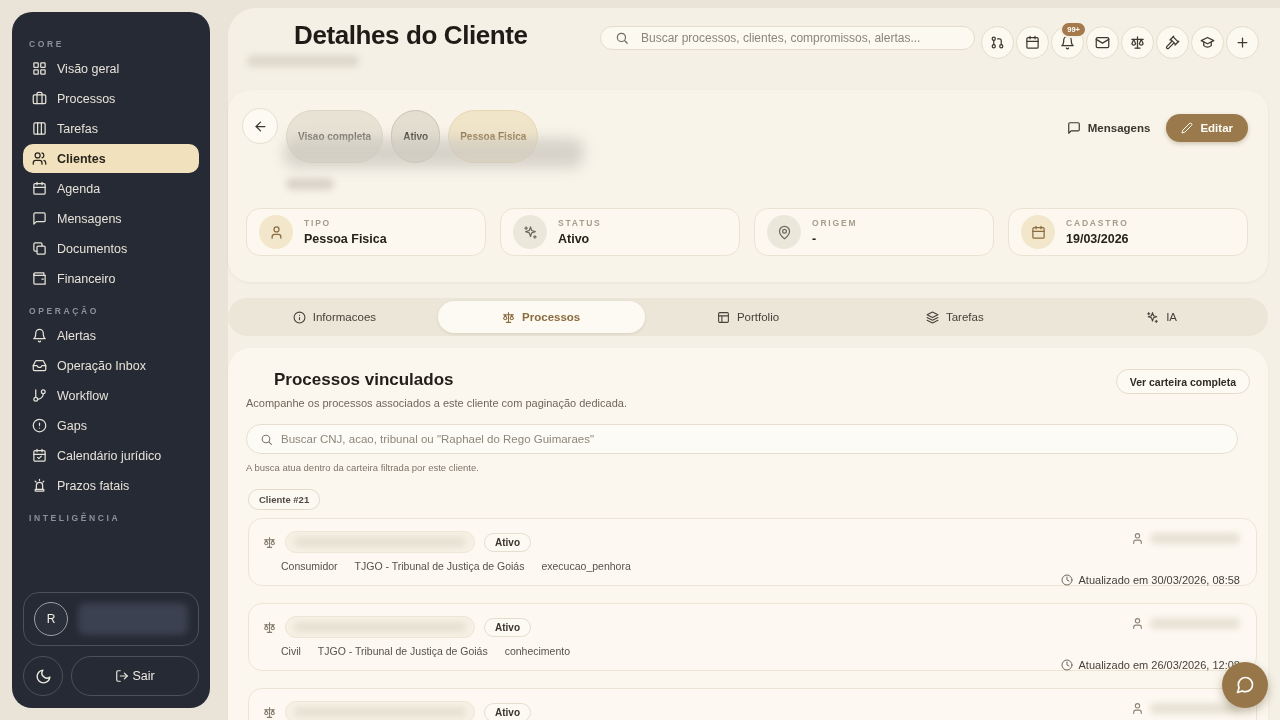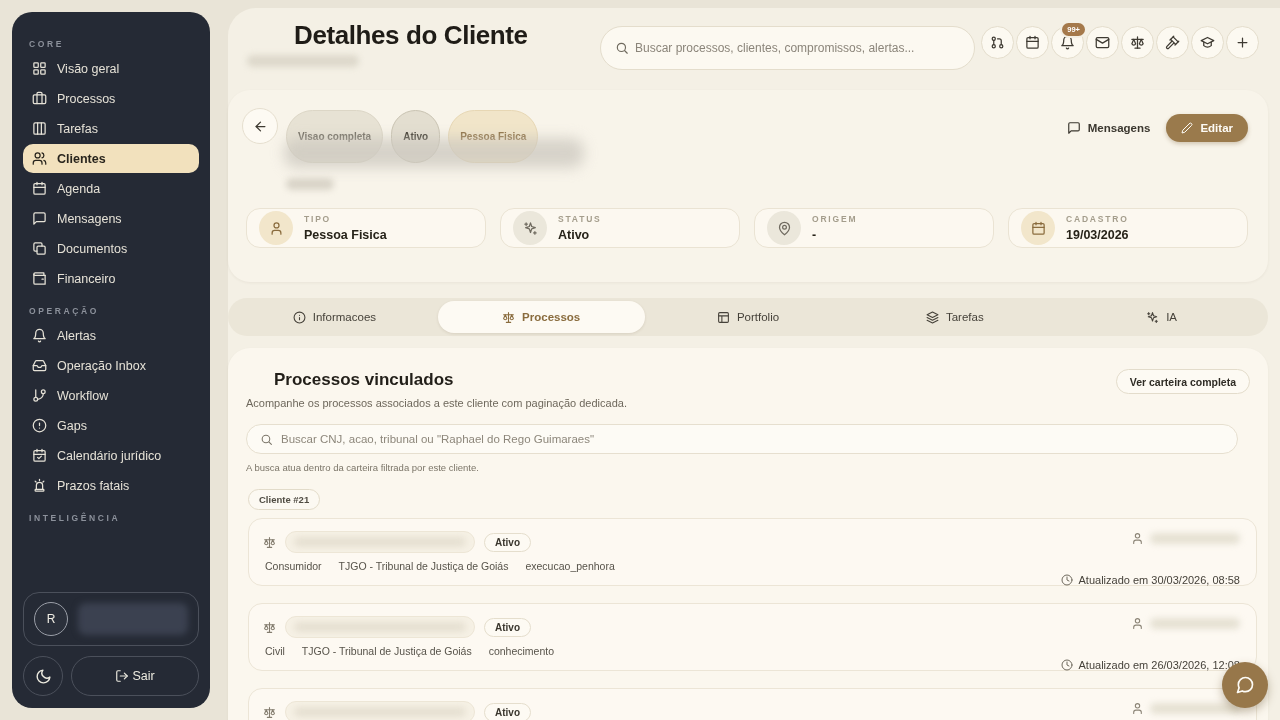--- a/index.html
+++ b/index.html
@@ -25,21 +25,21 @@
   .user-card { border:1px solid #4b505b; border-radius:16px; padding:9px 10px; display:flex; align-items:center; gap:10px; margin-top:8px; height:54px; }
   .user-avatar { width:34px; height:34px; min-width:34px; border-radius:50%; border:1px solid #9a9ea7; display:flex; align-items:center; justify-content:center; font-size:12px; color:#f0ede4; background:#2b303b; }
   .user-redact { flex:1; height:32px; }
   .footer-row { display:flex; gap:8px; margin-top:10px; }
   .theme-btn { width:40px; height:40px; min-width:40px; border-radius:50%; border:1px solid #4b505b; display:flex; align-items:center; justify-content:center; color:#eceadf; cursor:pointer; }
   .logout-btn { flex:1; height:40px; border-radius:999px; border:1px solid #4b505b; display:flex; align-items:center; justify-content:center; gap:3px; font-size:12.5px; color:#eceadf; cursor:pointer; }
 
   
   .page-title { position:absolute; left:246px; top:20px; font-size:26px; font-weight:bold; color:#1f1c17; letter-spacing:-.4px;margin-left:48px; }
   .title-redact { position:absolute; left:247px; top:55px; width:112px; height:12px; background:#ddd8cb; border-radius:6px; filter:blur(3px); }
-  .hsearch { position:absolute; left:600px; top:26px; width:375px; height:44px; background:#fcf9f1; border:1px solid #e4ddcc; border-radius:999px; display:flex; align-items:center; gap:6px; padding:0 14px; color:#6f6a5e; }
+  .hsearch { position:absolute; left:600px; top:26px; width:375px; height:24px; background:#fcf9f1; border:1px solid #e4ddcc; border-radius:999px; display:flex; align-items:center; gap:12px; padding:0 14px; color:#6f6a5e; }
   .hsearch input { border:none; outline:none; background:transparent; flex:1; font-size:12px; font-family:"Liberation Sans",sans-serif; color:#4b463d; }
   .hsearch input::placeholder { color:#8b857a; }
   .icon-row { position:absolute; left:981px; top:26px; display:flex; gap:2px; }
   .icon-btn { width:33px; height:33px; border-radius:50%; background:#fcf9f1; border:1px solid #e4ddcc; display:flex; align-items:center; justify-content:center; color:#3e3a32; position:relative; cursor:pointer; }
   .icon-btn svg { width:15px; height:15px; }
   .nbadge { position:absolute; top:-6px; right:-4px; background:#a5794b; color:#fff; font-size:7.5px; font-weight:bold; padding:2px 5px; border-radius:999px; border:2px solid #f4f0e5; }
 
   
   .hero { position:absolute; left:228px; top:90px; width:1040px; height:192px; background:#f8f4ea; border-radius:22px; box-shadow:0 1px 3px rgba(60,50,30,.06); }
   .back-btn { position:absolute; left:14px; top:18px; width:36px; height:36px; border-radius:50%; background:#fdfaf3; border:1px solid #e6dfcf; display:flex; align-items:center; justify-content:center; color:#3e3a32; cursor:pointer; }
@@ -50,21 +50,21 @@
   .pill.dark  { background:#e3ded0; color:#353027; border:1px solid #c9c3b2; }
   .pill.tan   { background:#f1e5c9; color:#8a6c3e; border:1px solid #e7d7b4; }
   .name-redact { position:absolute; left:56px; top:48px; width:300px; height:30px; background:#ccc8bf; opacity:.75; border-radius:12px; filter:blur(7px); }
   .sub-redact { position:absolute; left:58px; top:88px; width:48px; height:12px; background:#d9d4c8; border-radius:6px; filter:blur(3px); }
   .hero-actions { position:absolute; right:20px; top:24px; display:flex; align-items:center; gap:16px; }
   .msg-link { display:flex; align-items:center; gap:7px; font-size:11.5px; font-weight:bold; color:#3b372f; cursor:pointer; }
   .msg-link svg { width:14px; height:14px; }
   .edit-btn { display:flex; align-items:center; gap:7px; background:#9a7a4c; color:#fdfbf6; border:none; font-family:"Liberation Sans",sans-serif; font-size:11.5px; font-weight:bold; height:28px; padding:0 15px; border-radius:999px; box-shadow:0 2px 4px rgba(120,90,50,.3); cursor:pointer; }
   .edit-btn svg { width:12px; height:12px; }
   .stats { position:absolute; left:18px; right:20px; top:118px; display:grid; grid-template-columns:repeat(4,1fr); gap:14px; }
-  .stat-card { height:40px; background:#fcf8f0; border:1px solid #eae3d3; border-radius:14px; display:flex; align-items:center; gap:11px; padding:0 12px; }
+  .stat-card { height:48px; background:#fcf8f0; border:1px solid #eae3d3; border-radius:14px; display:flex; align-items:center; gap:11px; padding:0 12px; }
   .stat-ic { width:34px; height:34px; min-width:34px; border-radius:50%; display:flex; align-items:center; justify-content:center; }
   .stat-ic.tan { background:#f2e6cb; color:#8a6c3e; }
   .stat-ic.gray { background:#ebe7db; color:#6f6a5f; }
   .stat-ic svg { width:15px; height:15px; }
   .stat-label { font-size:8.5px; letter-spacing:1.8px; font-weight:bold; color:#a49d8c; }
   .stat-value { font-size:12.5px; font-weight:bold; color:#272319; margin-top:4px; }
 
   
   .tabbar { position:absolute; left:228px; top:298px; width:1040px; height:38px; background:#ebe6d8; border-radius:19px; display:flex; padding:3px; }
   .tab { flex:1; display:flex; align-items:center; justify-content:center; gap:7px; font-size:11.5px; color:#46423a; border-radius:999px; cursor:pointer; }
@@ -81,21 +81,21 @@
   .psearch input::placeholder { color:#8d877b; }
   .psearch-note { position:absolute; left:18px; top:114px; font-size:9.5px; color:#7b7568; }
   .client-tag { position:absolute; left:20px; top:141px; font-size:9.5px; font-weight:bold; color:#504c43; background:#fcf9f2; border:1px solid #e2dbc9; border-radius:999px; padding:4px 10px; }
   .proc-list { position:absolute; left:20px; top:170px; width:1009px; display:flex; flex-direction:column; gap:17px; }
   .proc-item { position:relative; height:68px; background:#fdf9f2; border:1px solid #ece5d6; border-radius:14px; flex:none; cursor:pointer; }
   .proc-row1 { position:absolute; left:14px; top:12px; display:flex; align-items:center; gap:9px; color:#847d6f; }
   .proc-row1 svg { width:13px; height:13px; }
   .pill-redact { width:190px; height:22px; border-radius:999px; background:#f6f1e5; border:1px solid #ede6d6; overflow:hidden; display:flex; align-items:center; padding:0 8px; }
   .pill-redact > div { width:100%; height:10px; background:#e6e0d2; border-radius:6px; filter:blur(3px); }
   .status-badge { font-size:10px; font-weight:bold; color:#3a362d; background:#fdfaf3; border:1px solid #e5decd; border-radius:999px; padding:3px 10px; }
-  .proc-row2 { position:absolute; left:16px; bottom:13px; display:flex; gap:17px; font-size:10.5px; color:#57534a; }
+  .proc-row2 { position:absolute; left:32px; bottom:13px; display:flex; gap:17px; font-size:10.5px; color:#57534a; }
   .proc-right { position:absolute; right:16px; top:13px; display:flex; flex-direction:column; align-items:flex-end; gap:7px; }
   .pr-top { display:flex; align-items:center; gap:6px; color:#8b8476; }
   .pr-top svg { width:13px; height:13px; }
   .pr-redact { width:90px; height:11px; background:#e6e1d3; border-radius:6px; filter:blur(3px); }
   .pr-bottom { display:flex; align-items:center; gap:6px; font-size:11px; color:#46423a;margin-top:22px; }
   .pr-bottom svg { width:12px; height:12px; color:#6f6a5e; }
 
   
   .fab { position:absolute; left:1222px; top:662px; width:46px; height:46px; border-radius:50%; background:#97774a; display:flex; align-items:center; justify-content:center; color:#fdfbf6; box-shadow:0 4px 10px rgba(90,65,30,.35); cursor:pointer; z-index:6; }
   .fab svg { width:20px; height:20px; }

